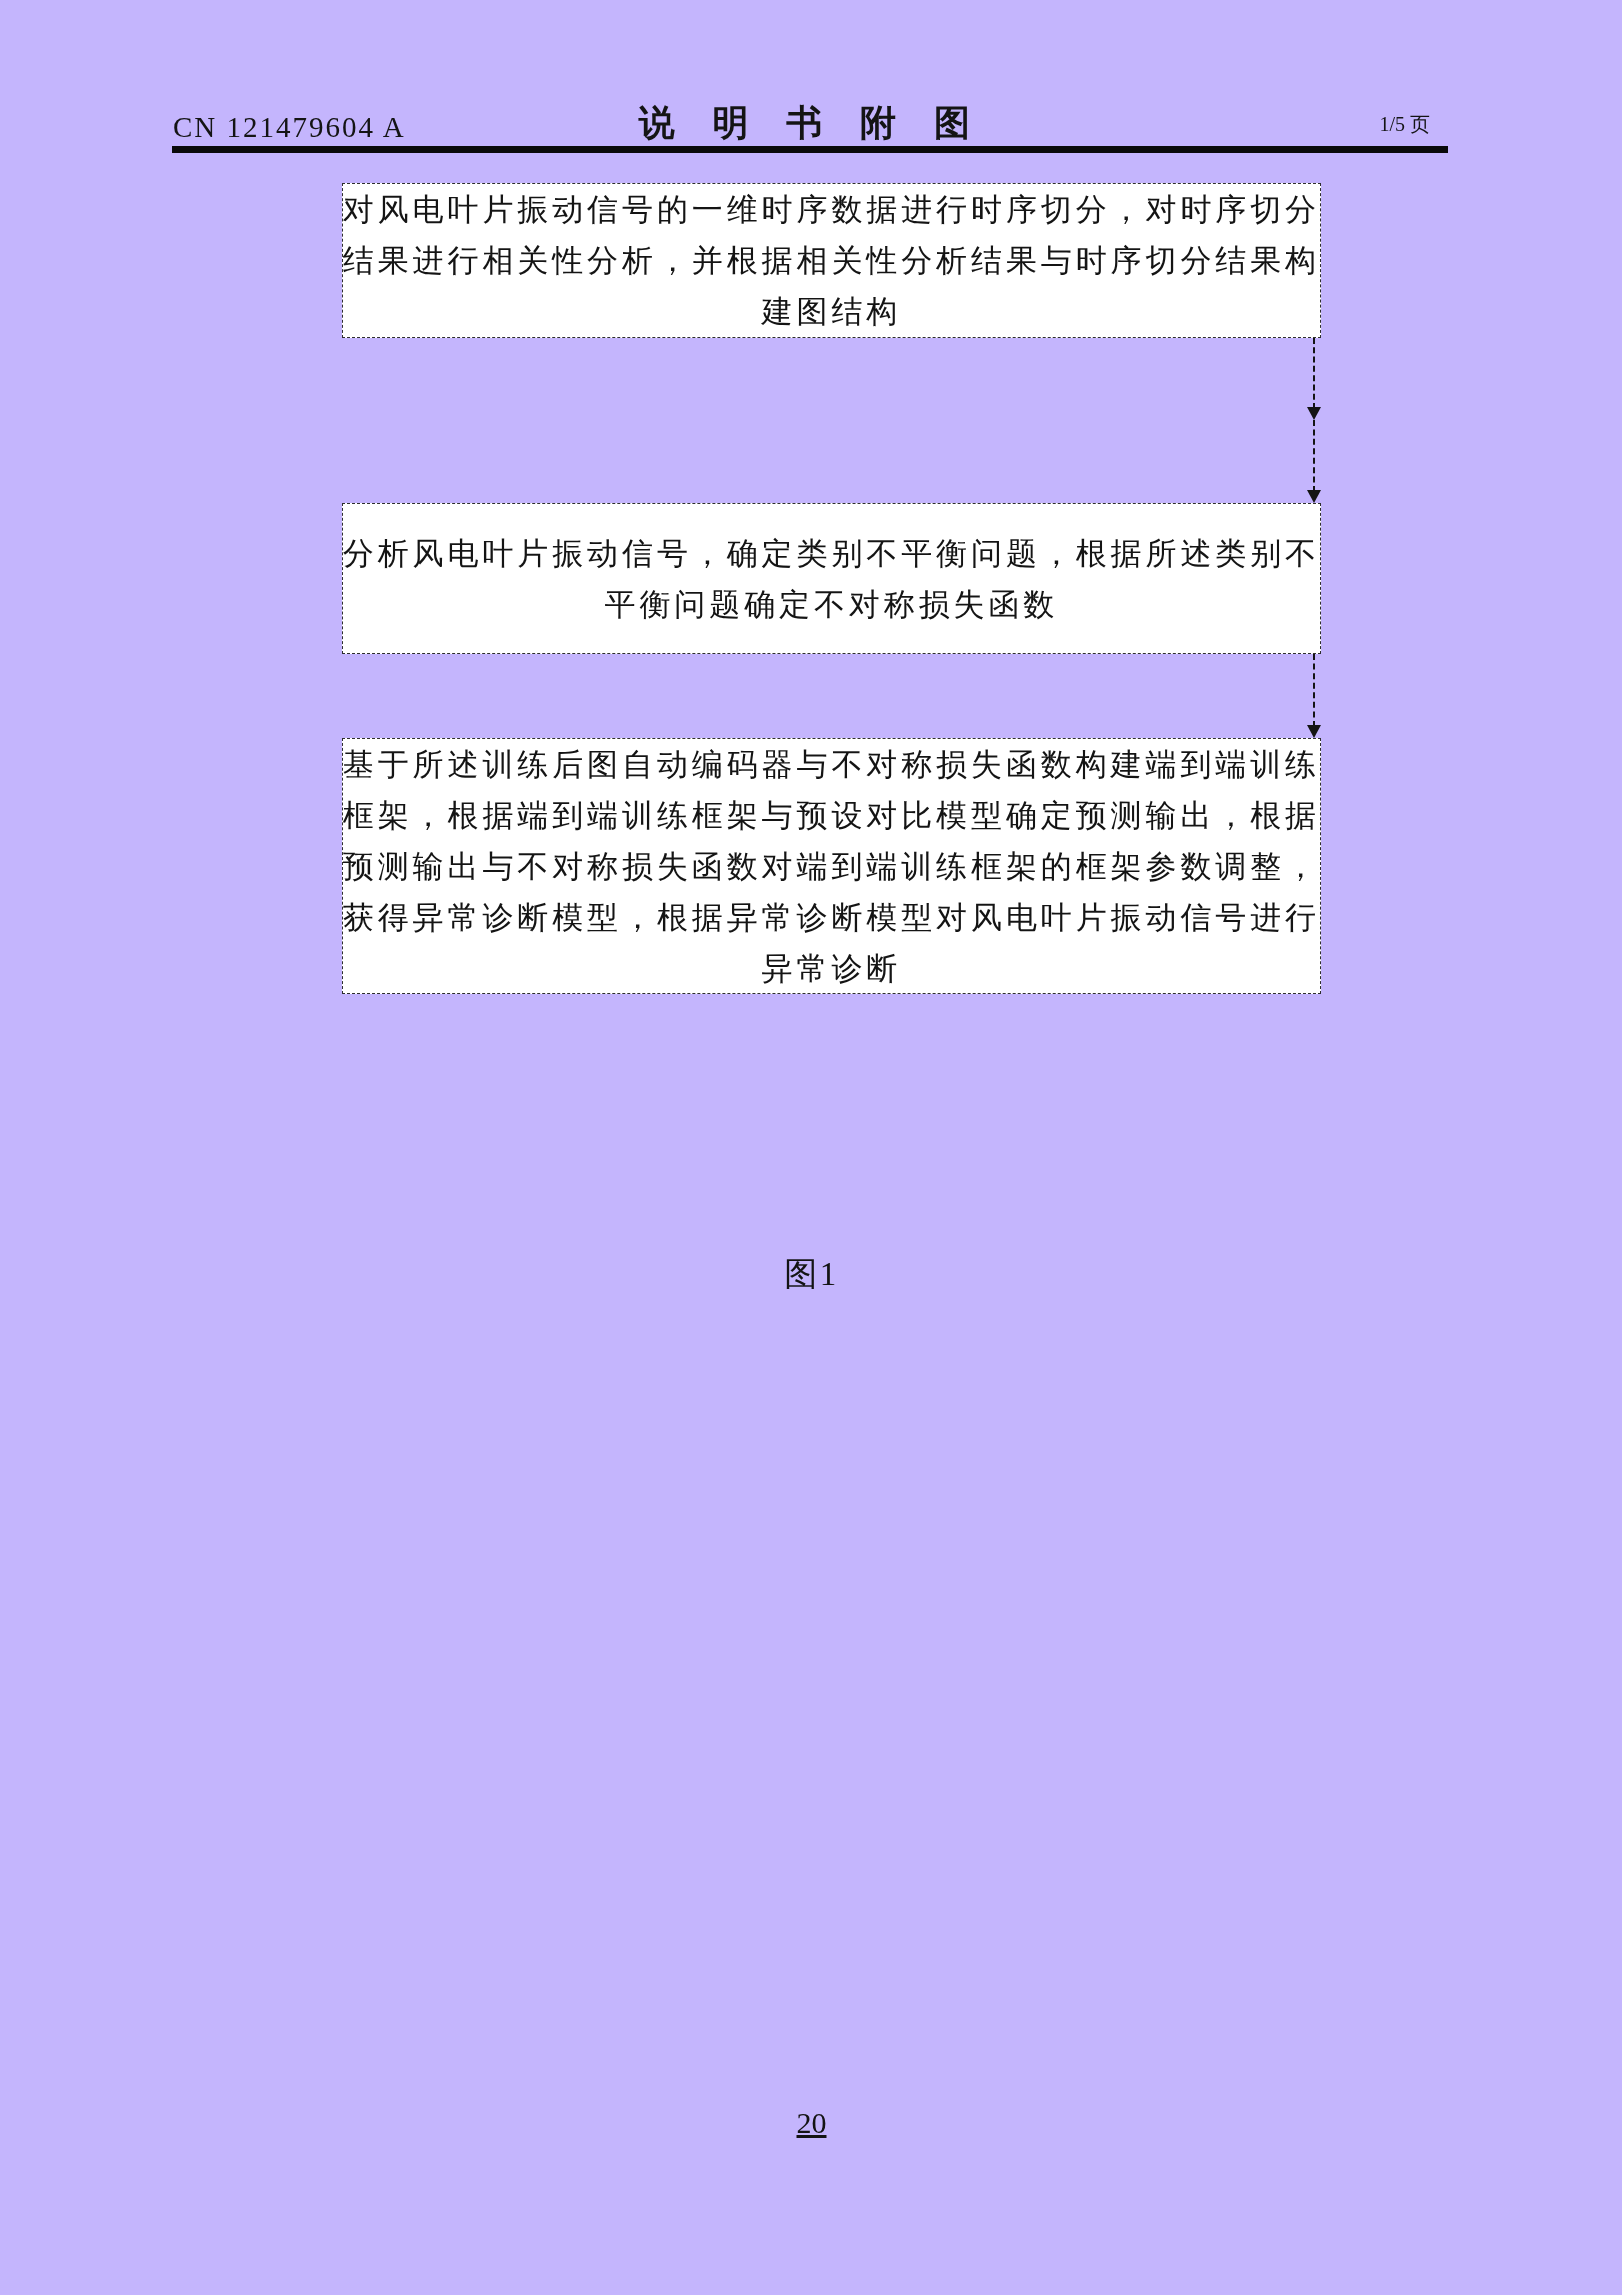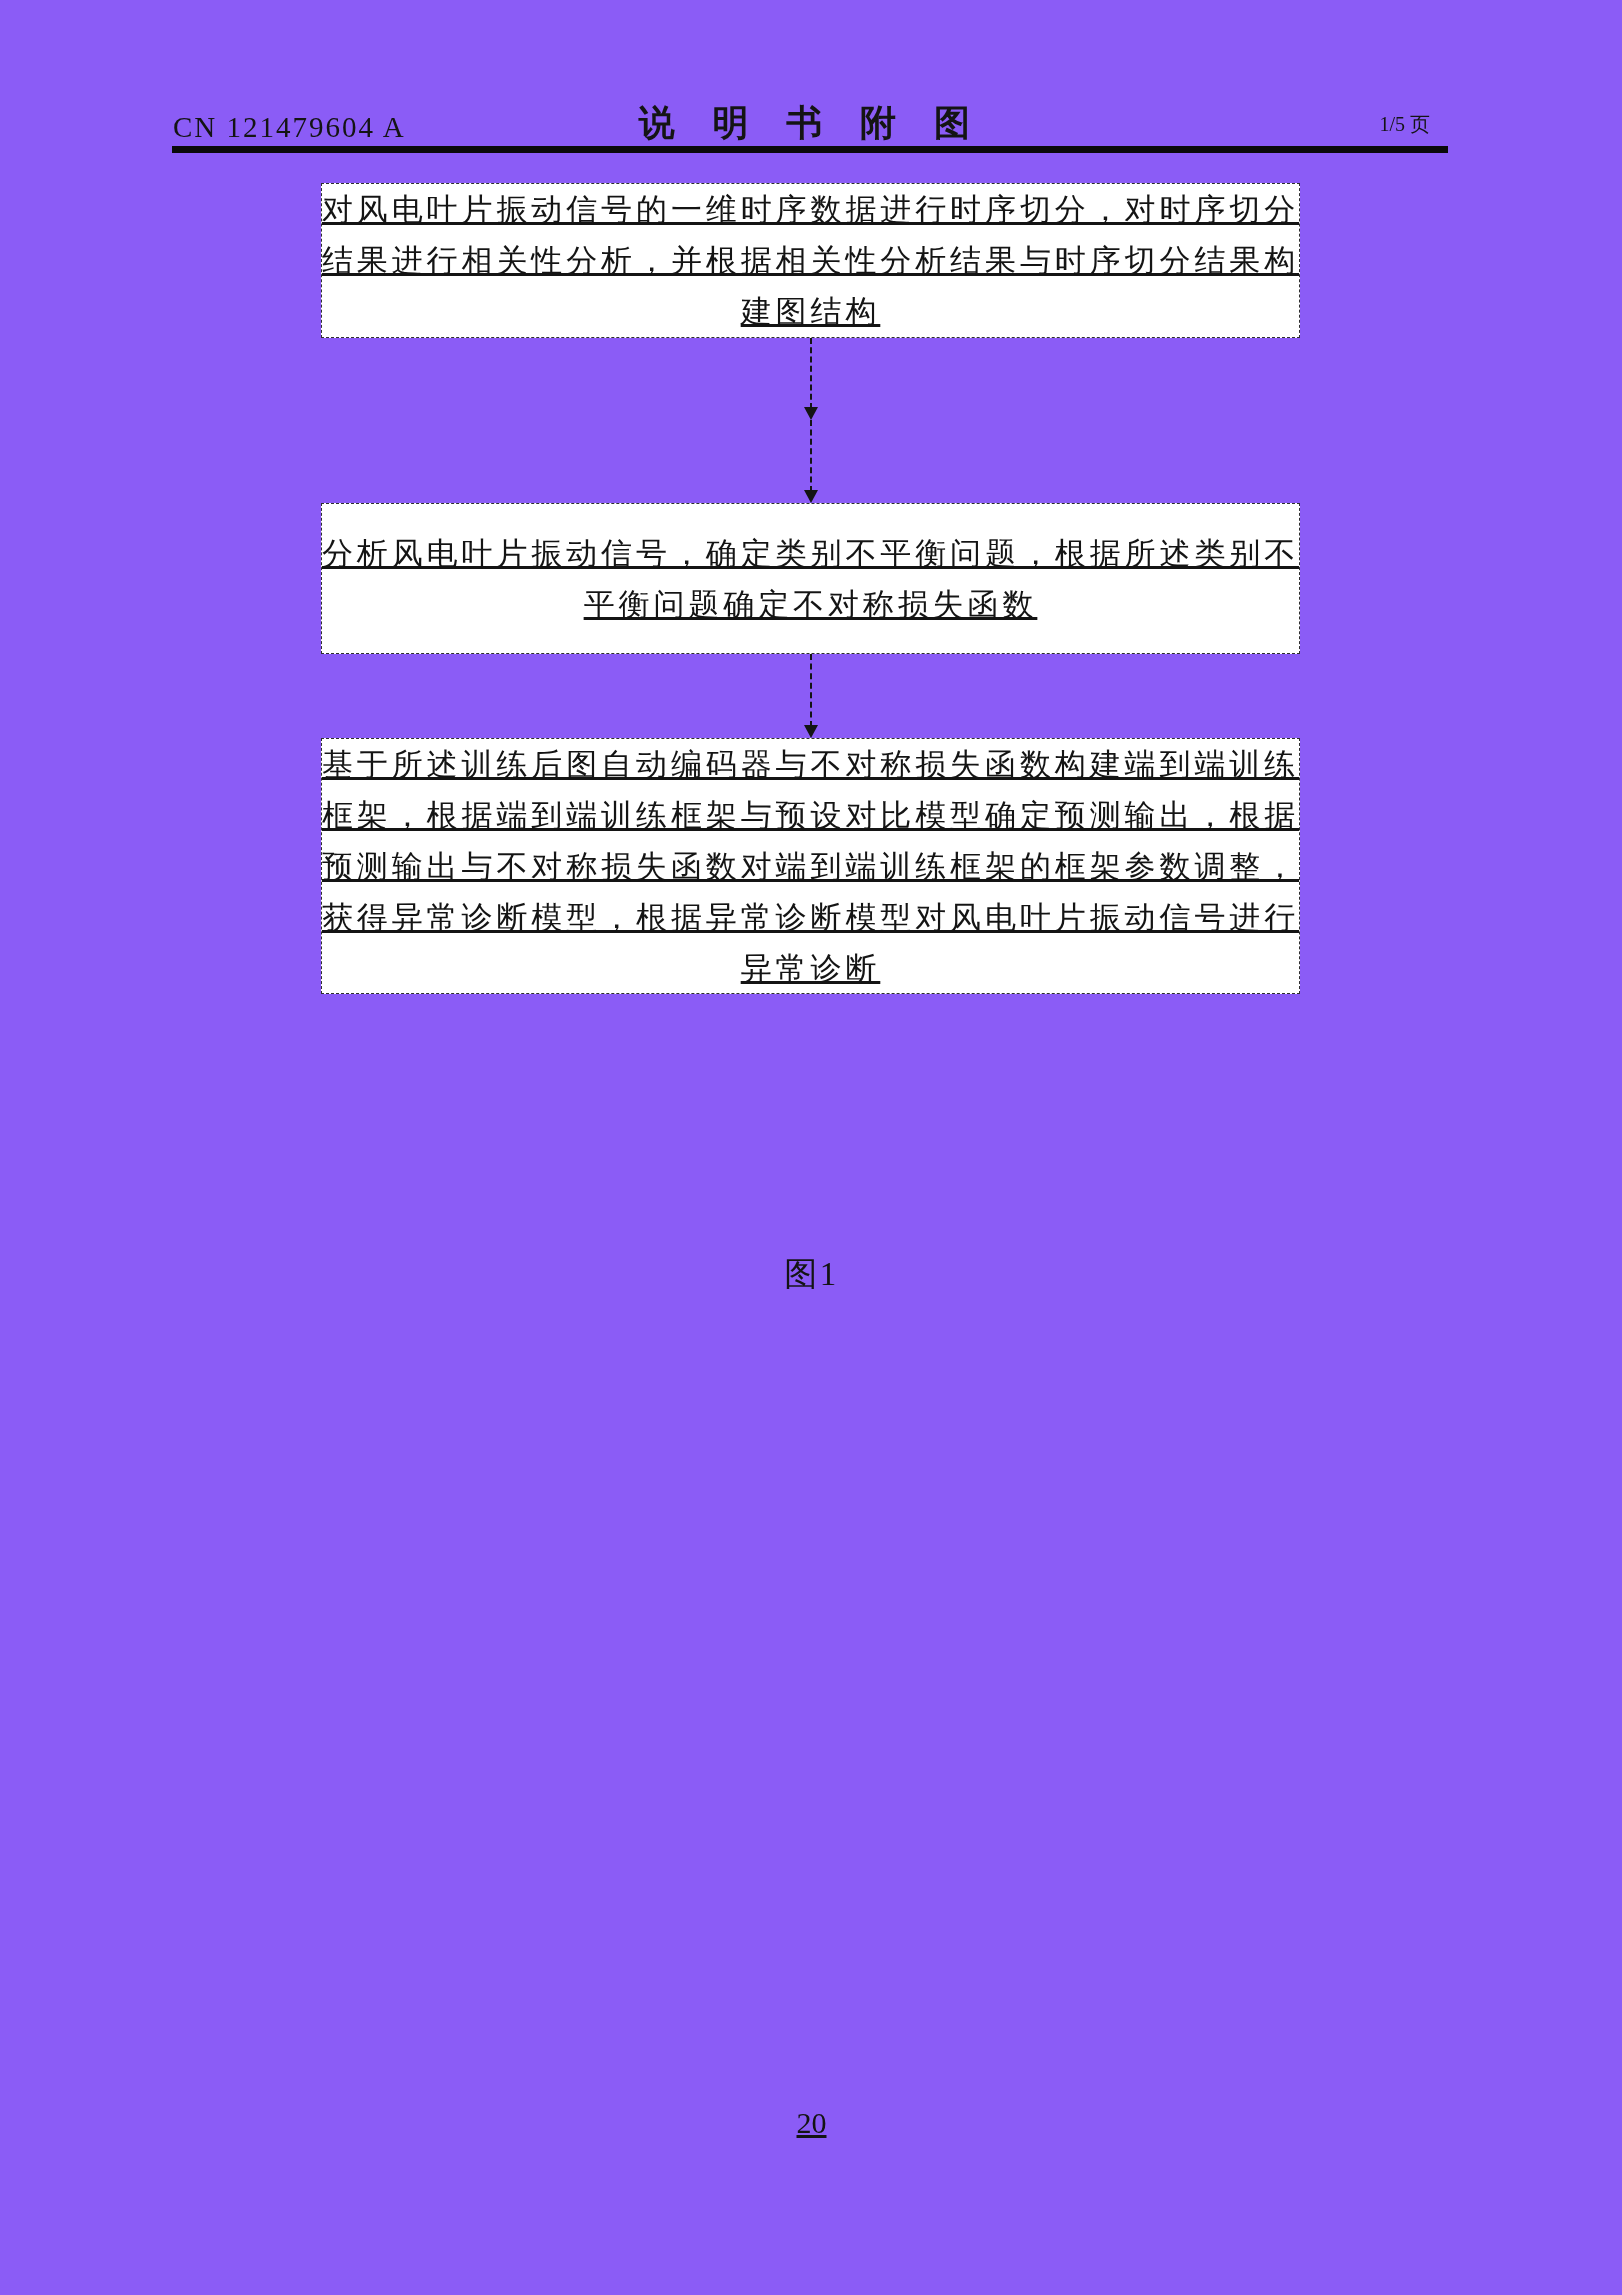--- a/index.html
+++ b/index.html
@@ -11,21 +11,21 @@
     height: 2295px;
     position: relative;
     background: #ffffff;
     font-family: "Liberation Serif", "DejaVu Serif", serif;
     color: #141414;
     overflow: hidden;
   }
   .page {
     position: absolute;
     inset: 0;
-    background: #8b5cf6;
+    background: #c4b5fd;
     padding-left: 48px;
   }
   
   .header-left {
     position: absolute;
     left: 173px;
     top: 111px;
     font-size: 29px;
     letter-spacing: 2px;
     white-space: nowrap;
@@ -57,22 +57,21 @@
     background: #0a0a0a;
   }
   
   .flow {
     position: absolute;
     left: 300px;
     top: 183px;
     width: 1021px;
     display: flex;
     flex-direction: column;
-    align-items: center;
-    text-decoration: underline;
+    align-items: flex-end;
   }
   .step {
     box-sizing: border-box;
     border: 1.3px dashed #2e2e2e;
     background: #ffffff;
     display: flex;
     flex-direction: column;
     justify-content: center;
     align-items: center;
     font-size: 31px;

